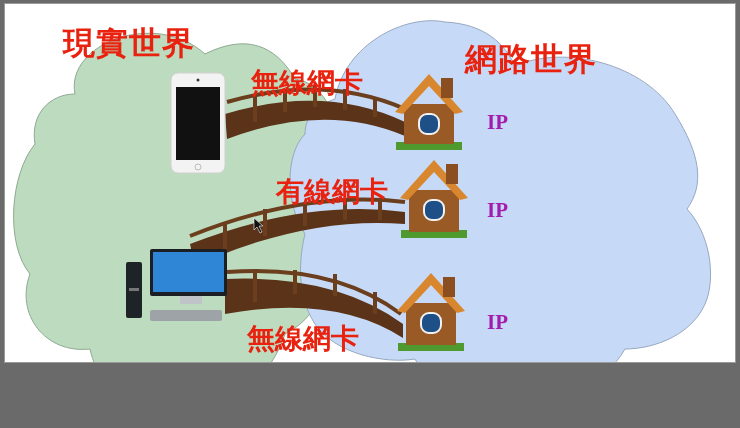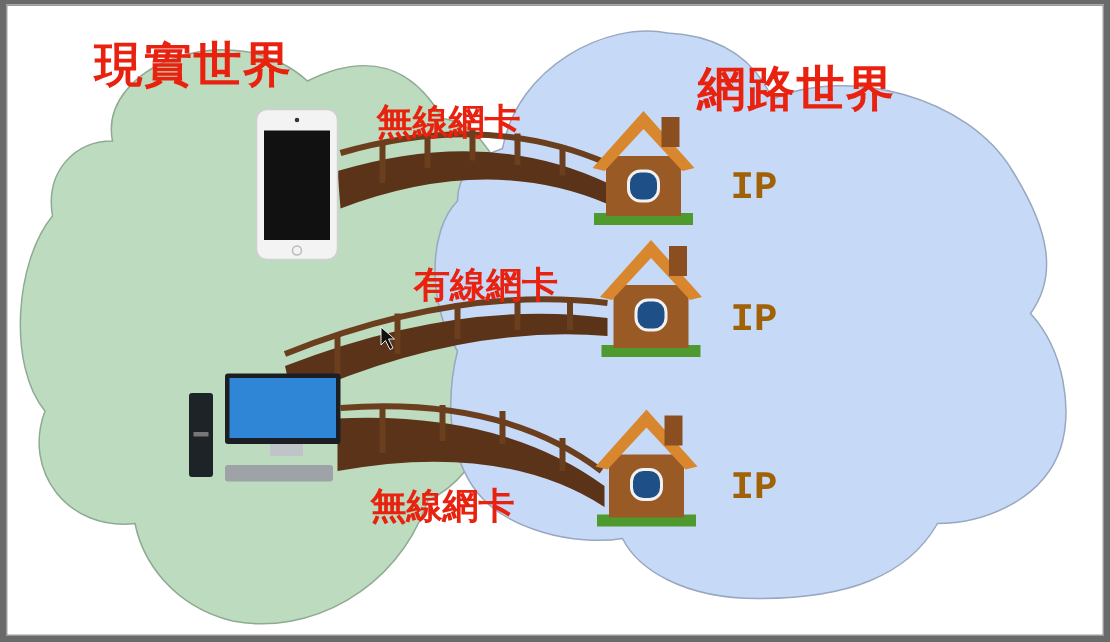--- a/index.html
+++ b/index.html
@@ -1,21 +1,21 @@
 <!DOCTYPE html>
 <html><head>
 <meta charset="utf-8">
 <style>
   html, body { margin:0; padding:0; }
   body { width:740px; height:428px; background:#6a6a6a; position:relative; overflow:hidden; font-family:"DejaVu Sans", sans-serif; }
-  .canvas { position:absolute; left:4px; top:3px; width:732px; height:421px; background:#ffffff; border:1px solid #9a9a9a; box-sizing:border-box; overflow:hidden; }
+  .canvas { position:absolute; left:4px; top:3px; width:732px; height:360px; background:#ffffff; border:1px solid #9a9a9a; box-sizing:border-box; overflow:hidden; }
   svg.layer { position:absolute; left:0; top:0; }
   .title { position:absolute; font-weight:bold; color:#e8220f; font-size:32px; letter-spacing:1px; line-height:1; white-space:nowrap; }
-  .label { position:absolute; font-weight:bold; color:#e8220f; font-size:24px; line-height:1; white-space:nowrap; }
-  .ip { position:absolute; font-family:Liberation Mono, monospace; font-weight:bold; color:#a16207; font-size:26px; line-height:1; }
+  .label { position:absolute; font-weight:bold; color:#e8220f; font-size:28px; line-height:1; white-space:nowrap; }
+  .ip { position:absolute; font-family:Liberation Serif, serif; font-weight:bold; color:#a21caf; font-size:21px; line-height:1; }
 </style>
 </head>
 <body>
 
 <div class="canvas">
 
   <svg class="layer" width="732" height="421" viewBox="0 0 732 421">
 
     <path d="M70 90 C 60 40, 150 5, 200 50 C 240 30, 270 40, 290 75
          C 330 80, 350 150, 320 200 C 335 260, 320 310, 280 330

